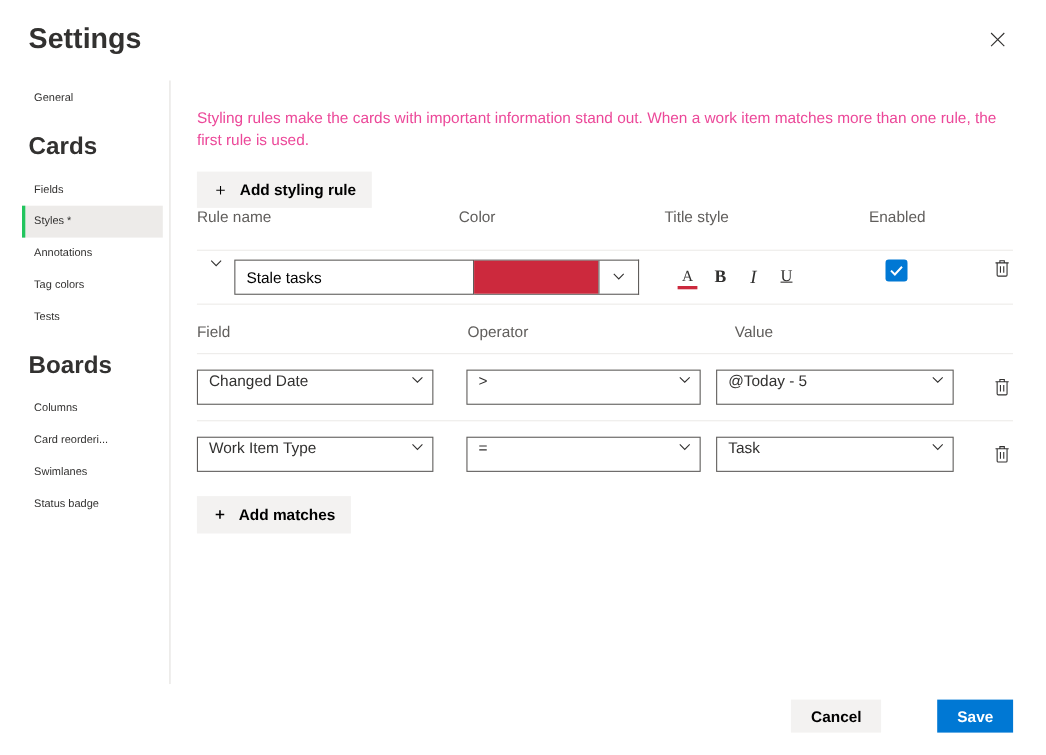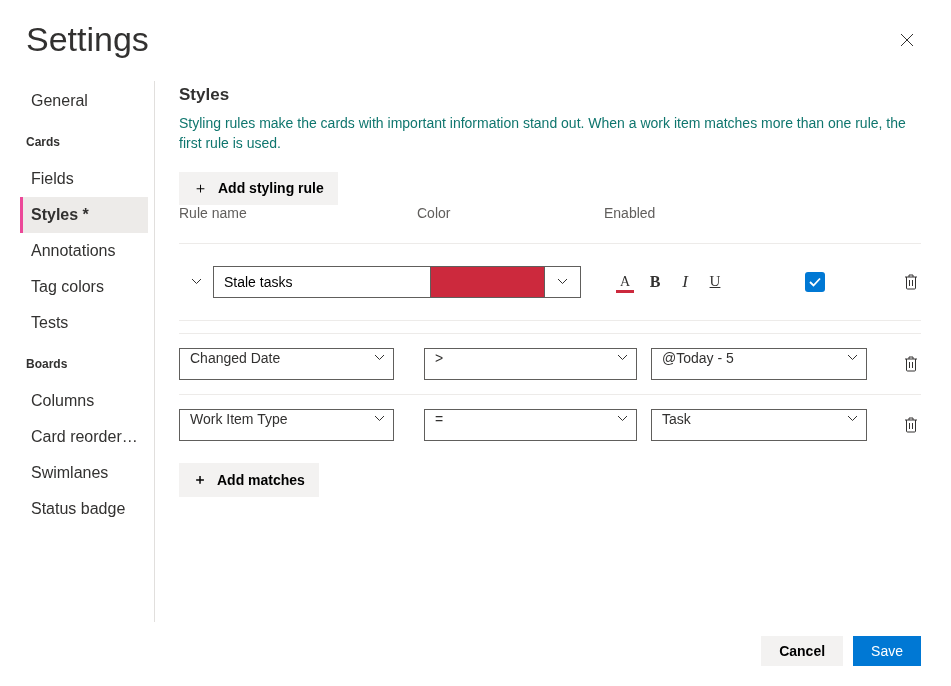--- a/index.html
+++ b/index.html
@@ -19,78 +19,78 @@
       flex-direction: column;
       padding: 20px 30px 20px 20px;
     }
     .header {
       display: flex;
       justify-content: space-between;
       align-items: center;
       padding: 0 0 22px 6px;
     }
     .header h1 {
-      font-size: 34px;
-      font-weight: 400;
+      font-size: 26px;
+      font-weight: 700;
     }
     .close-btn {
       cursor: pointer;
       width: 28px;
       height: 28px;
       display: flex;
       align-items: center;
       justify-content: center;
     }
     .body {
       display: flex;
       flex: 1;
       overflow: hidden;
     }
     .sidebar {
       width: 135px;
       border-right: 1px solid #e1dfdd;
       padding-right: 6px;
     }
     .sidebar-section-title {
-      font-size: 12px;
+      font-size: 22px;
       font-weight: 600;
       padding: 16px 0 12px 6px;
     }
     .sidebar-item {
       padding: 9px 10px 9px 8px;
       cursor: pointer;
-      font-size: 16px;
+      font-size: 10px;
       color: #323130;
       border-left: 3px solid transparent;
       white-space: nowrap;
       overflow: hidden;
       text-overflow: ellipsis;
     }
     .sidebar-item.first {
       margin-top: 2px;
     }
     .sidebar-item.active {
       background: #edebe9;
-      border-left: 3px solid #ec4899;
-      font-weight: 700;
+      border-left: 3px solid #22c55e;
+      font-weight: 400;
     }
     .main {
       flex: 1;
       padding: 0 0 0 24px;
       overflow-y: auto;
     }
     .main h2 {
       font-size: 17px;
       font-weight: 600;
       margin-top: 4px;
     }
     .description {
-      color: #0f766e;
-      font-size: 14px;
-      margin-top: 8px;
+      color: #ec4899;
+      font-size: 14px;
+      margin-top: 24px;
       line-height: 1.45;
     }
     .add-rule-btn {
       margin-top: 18px;
       background: #f3f2f1;
       border: none;
       padding: 7px 14px;
       font-size: 14px;
       font-weight: 600;
       cursor: pointer;
@@ -109,23 +109,22 @@
       padding-bottom: 4px;
     }
     .col-rulename { width: 238px; }
     .col-color { width: 187px; }
     .col-titlestyle { width: 186px; }
     .col-enabled { flex: 1; }
     .rule-row {
       border-top: 1px solid #edebe9;
       border-bottom: 1px solid #edebe9;
       margin-top: 18px;
-      padding: 22px 0;
-      display: flex;
-      align-items: center;
+      padding: 8px 0;
+      display: flex;
     }
     .expand-chevron {
       width: 34px;
       display: flex;
       justify-content: center;
       cursor: pointer;
     }
     .rule-name-input {
       width: 218px;
       height: 32px;
@@ -263,21 +262,22 @@
       cursor: pointer;
       font-family: inherit;
     }
     .btn-cancel {
       background: #f3f2f1;
       font-weight: 600;
     }
     .btn-save {
       background: #0078d4;
       color: #fff;
-      font-weight: 400;
+      font-weight: 700;
+      margin-left: 41px;
     }
     svg { display: block; }
   </style>
 </head>
 <body>
 
 <div class="dialog">
   <div class="header">
     <h1>Settings</h1>
     <div class="close-btn">
@@ -299,31 +299,31 @@
       <div class="sidebar-item"><span>Tests</span></div>
 
       <div class="sidebar-section-title">Boards</div>
       <div class="sidebar-item"><span>Columns</span></div>
       <div class="sidebar-item"><span>Card reorderi...</span></div>
       <div class="sidebar-item"><span>Swimlanes</span></div>
       <div class="sidebar-item"><span>Status badge</span></div>
     </div>
 
     <div class="main">
-      <h2>Styles</h2>
       <p class="description">Styling rules make the cards with important information stand out. When a work item matches more than one rule, the first rule is used.</p>
 
       <button class="add-rule-btn">
         <span class="plus">＋</span>
         <span>Add styling rule</span>
       </button>
 
       <div class="col-headers">
         <div class="col-rulename">Rule name</div>
         <div class="col-color">Color</div>
+        <div class="col-titlestyle">Title style</div>
         <div class="col-enabled">Enabled</div>
       </div>
 
       <div class="rule-row">
         <div class="expand-chevron">
           <svg width="11" height="7" viewBox="0 0 11 7">
               <path d="M1 1 L5.5 5.5 L10 1" stroke="#323130" stroke-width="1" fill="none"></path>
             </svg>
         </div>
         <input class="rule-name-input" value="Stale tasks" style="">
@@ -356,20 +356,25 @@
               </svg>
           </div>
         </div>
         <div class="delete-col">
           <svg width="14" height="16" viewBox="0 0 14 16">
               <path d="M1 3 h12 M5 3 V1 h4 v2 M2.5 3 v11 a1 1 0 0 0 1 1 h7 a1 1 0 0 0 1 -1 V3 M5.5 6 v6 M8.5 6 v6" stroke="#323130" stroke-width="1" fill="none"></path>
             </svg>
         </div>
       </div>
 
+      <div class="criteria-headers">
+        <div class="ch-field">Field</div>
+        <div class="ch-operator">Operator</div>
+        <div class="ch-value">Value</div>
+      </div>
 
       <div class="criteria-row">
         <div class="select-box sel-field">
           <span>Changed Date</span>
           <svg width="11" height="7" viewBox="0 0 11 7">
               <path d="M1 1 L5.5 5.5 L10 1" stroke="#323130" stroke-width="1" fill="none"></path>
             </svg>
         </div>
         <div class="select-box sel-operator">
           <span>&gt;</span>

